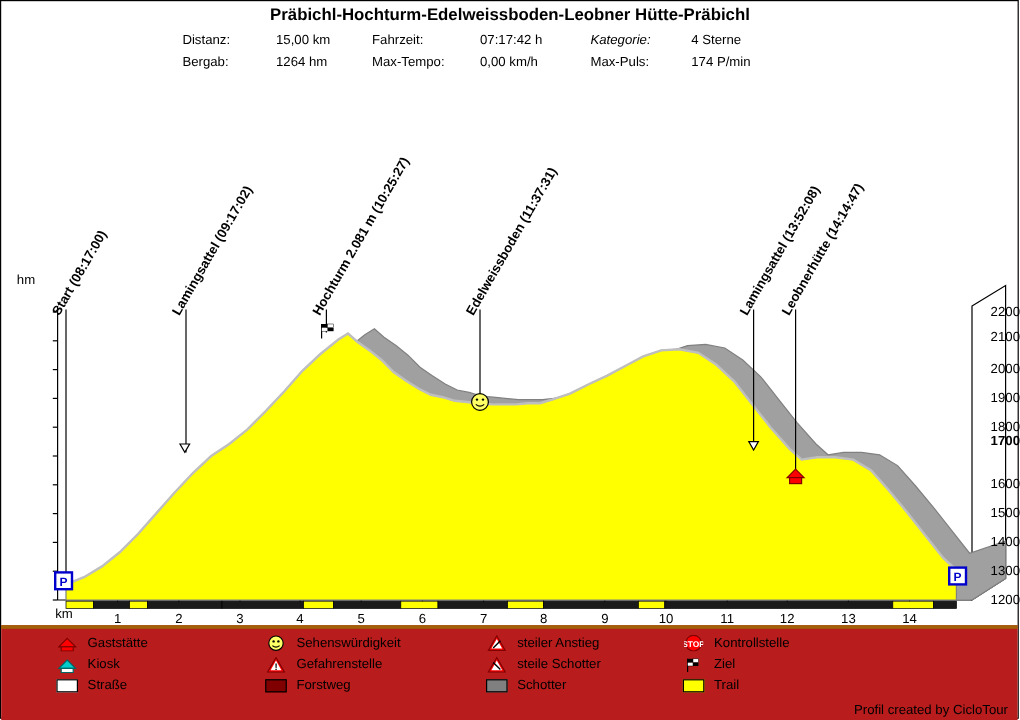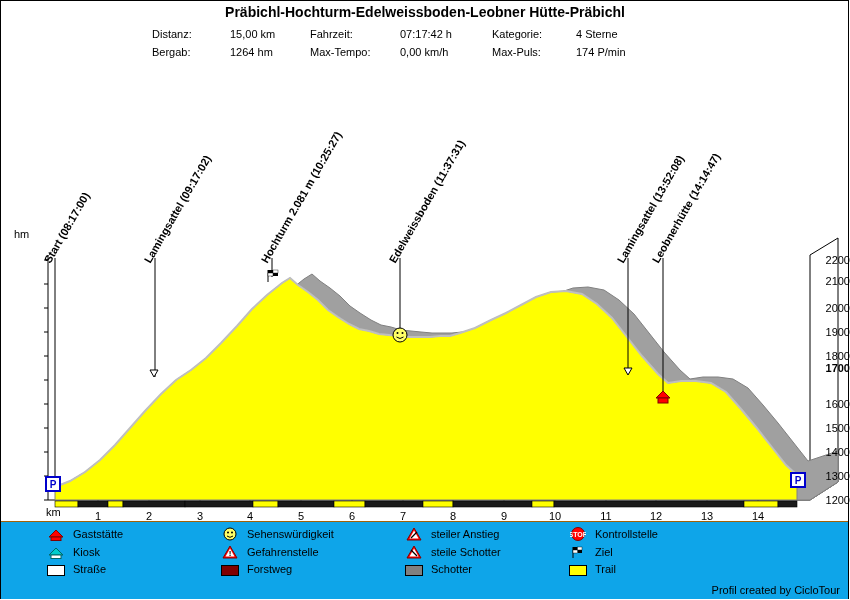--- a/index.html
+++ b/index.html
@@ -28,21 +28,21 @@
     position:absolute;top:28px;left:152px;
     font-size:11px;
   }
   .stats table{border-collapse:collapse;}
   .stats td{padding:0 0 6px 0;vertical-align:top;white-space:nowrap;}
   .lbl{padding-right:6px;}
   .c1{width:78px;}
   .c2{width:80px;}
   .c3{width:90px;}
   .c4{width:92px;}
-  .c5{width:84px;}
+  .c5{width:84px;font-style:italic;}
   .c6{width:80px;}
   .ylabel{
     position:absolute;left:14px;top:228px;font-size:11px;
   }
   .ytick{
     position:absolute;right:0;font-size:11px;text-align:right;width:42px;
     transform:translateY(-50%);
   }
   .xtick{
     position:absolute;font-size:11px;text-align:center;width:20px;
@@ -55,22 +55,22 @@
     font-size:11px;font-weight:bold;
     transform-origin:left bottom;
     transform:rotate(-60deg);
     white-space:nowrap;
   }
   
   svg.profile{position:absolute;left:0;top:0;}
   
   .legend{
     position:absolute;left:1px;top:521px;width:847px;height:77px;
-    background:#0ea5e9;
-    border-top:1px solid #a16207;
+    background:#b91c1c;
+    border-top:3px solid #a16207;
   }
   .legend table{
     width:100%;border-collapse:collapse;margin-top:3px;
   }
   .legend td{
     font-size:11px;padding:2px 0 2px 0;vertical-align:middle;white-space:nowrap;
   }
   .legend td.ic{width:34px;text-align:center;}
   .lcol1{width:38px;}
   .credit{

